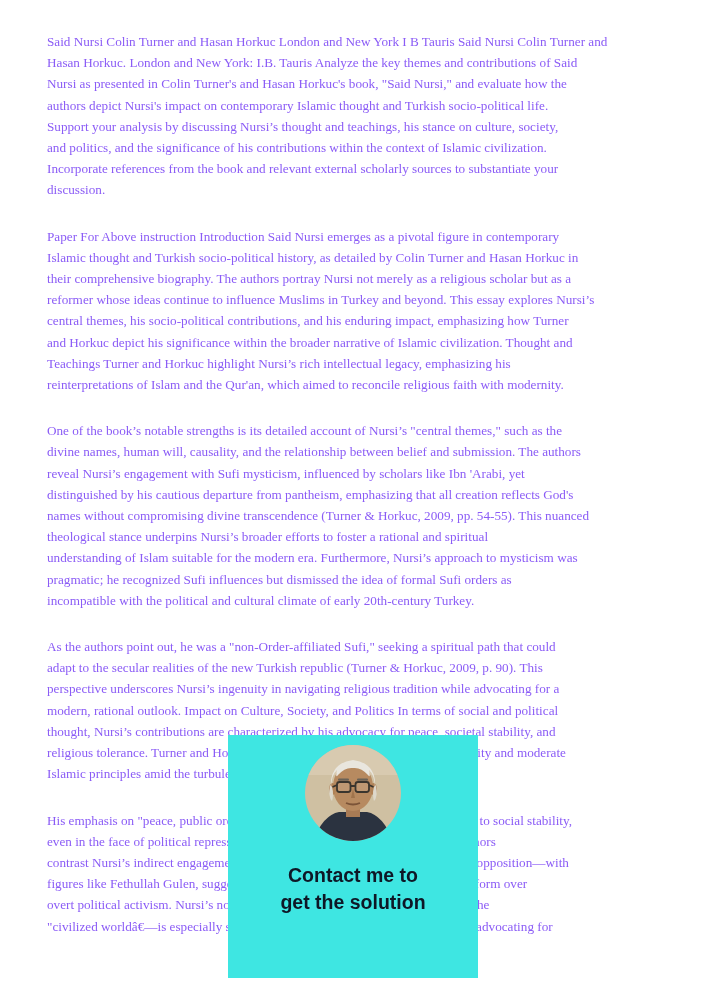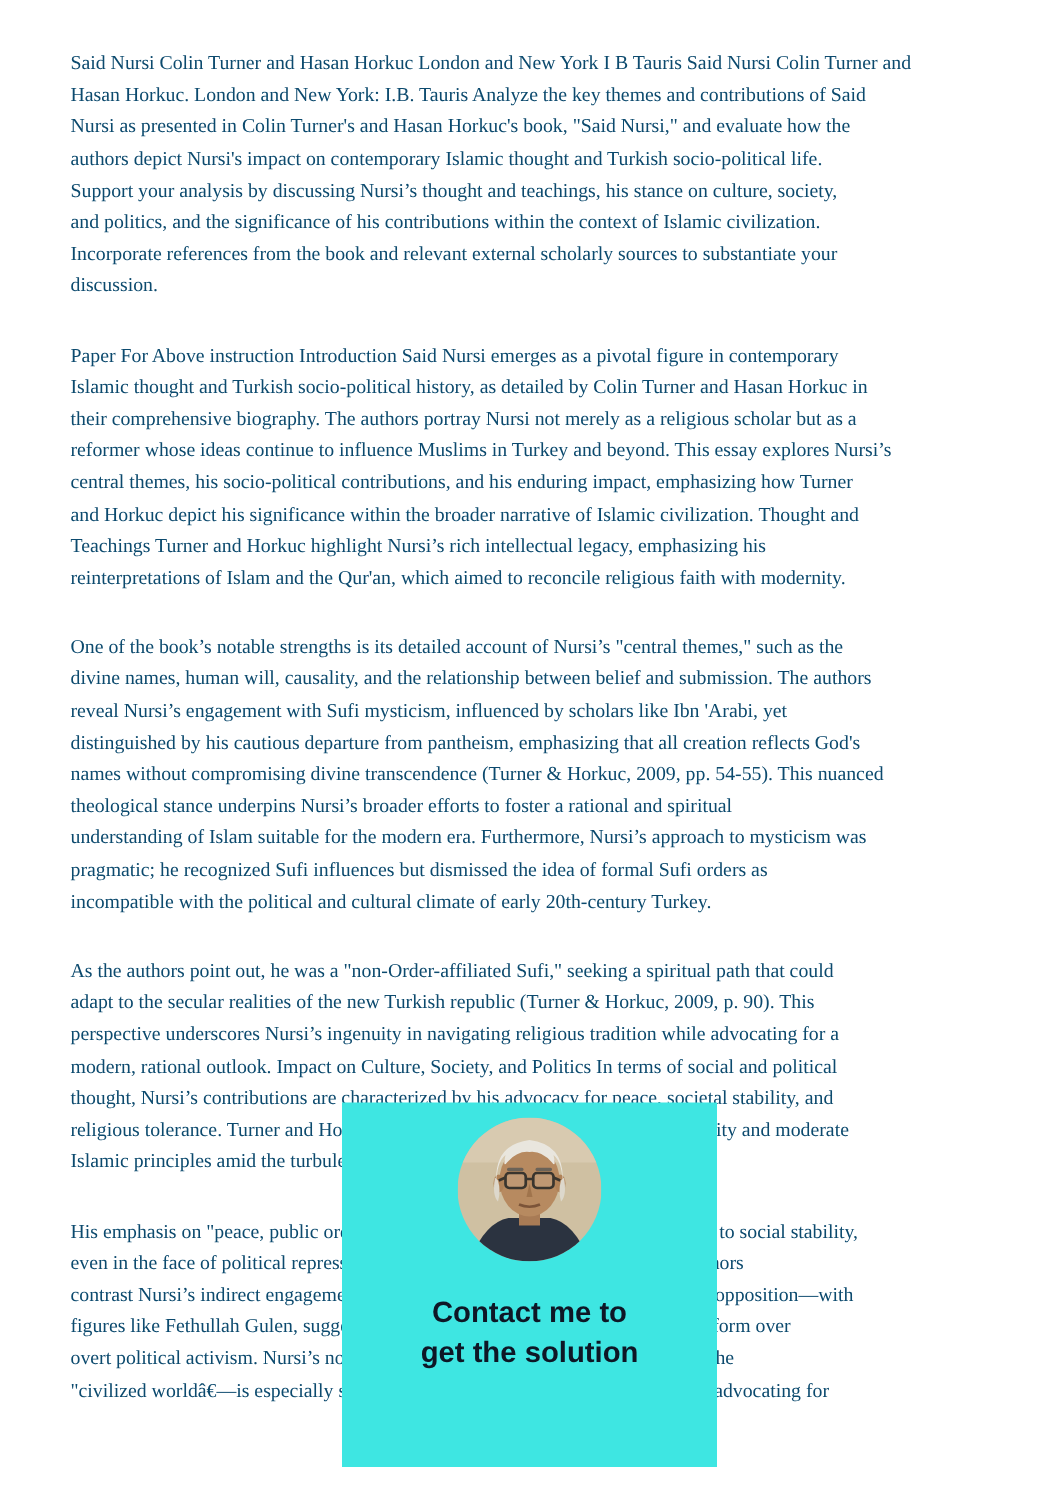--- a/index.html
+++ b/index.html
@@ -13,21 +13,21 @@
     height: 1000px;
     background: #ffffff;
     overflow: hidden;
     font-family: "Liberation Serif", serif;
   }
   .essay-text {
     position: absolute;
     left: 47px;
     top: 31px;
     width: 625px;
-    color: #0c4a6e;
+    color: #8b5cf6;
     font-size: 13.2px;
     line-height: 21.2px;
   }
   .para {
     margin: 0 0 25px 0;
     white-space: pre;
   }
   .contact-overlay {
     position: absolute;
     left: 228px;

